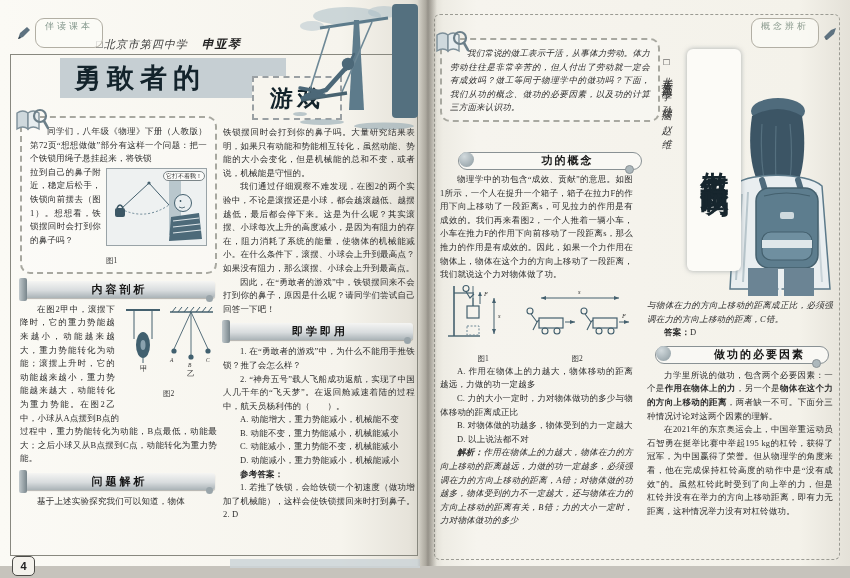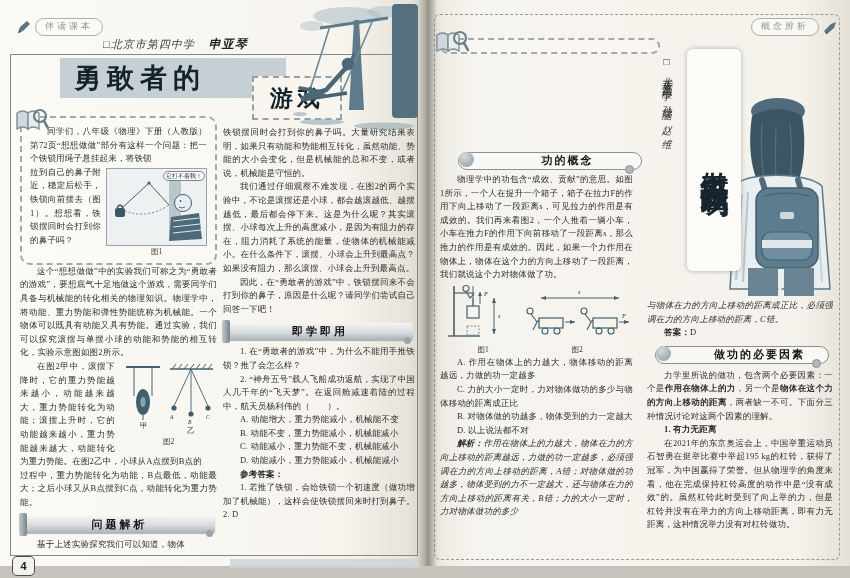--- a/index.html
+++ b/index.html
@@ -11,24 +11,24 @@
   .bottom-strip{position:absolute;left:0;top:566px;width:850px;height:12px;background:#c6c3bc;}
   .spine{position:absolute;left:417px;top:0;width:20px;height:566px;z-index:9;pointer-events:none;
          background:linear-gradient(90deg,rgba(80,75,65,0) 0%,rgba(80,75,65,.28) 42%,rgba(55,50,42,.42) 55%,rgba(80,75,65,0) 100%);}
   
   .t{font-size:8.5px;line-height:13.6px;text-align:justify;letter-spacing:.2px;margin:0;}
   .ind{text-indent:17px;}
   .kai{font-style:italic;}
   .b{font-weight:bold;}
   
   .tagrow{position:absolute;display:flex;align-items:center;gap:4px;z-index:6;}
-  .tagbox{border:1.5px solid #b2afa4;border-radius:9px;padding:1px 9px 2px;font-size:9px;letter-spacing:3px;color:#81958a;background:rgba(252,252,247,.65);font-family:"Liberation Sans",sans-serif;}
+  .tagbox{border:1.5px solid #b2afa4;border-radius:9px;padding:1px 9px 14px;font-size:9px;letter-spacing:3px;color:#81958a;background:rgba(252,252,247,.65);font-family:"Liberation Sans",sans-serif;}
   
   .lframe{position:absolute;left:10px;top:54px;width:406px;height:500px;border:1px solid #88887f;z-index:1;}
-  .byline-l{position:absolute;left:103px;top:36px;z-index:3;font-style:italic;font-size:11px;color:#3a3a3a;letter-spacing:1px;}
+  .byline-l{position:absolute;left:96px;top:36px;z-index:3;font-style:italic;font-size:11px;color:#3a3a3a;letter-spacing:1px;}
   .byline-l .auth{font-weight:bold;font-style:italic;margin-left:14px;font-size:12px;color:#222;}
   .title-main{position:absolute;left:60px;top:58px;width:212px;height:40px;background:#c6cfd3;z-index:2;
               display:flex;align-items:center;padding-left:14px;
               font:bold 27px "Liberation Sans",sans-serif;letter-spacing:6px;color:#13232b;}
   .title-sub{position:absolute;left:252px;top:76px;width:86px;height:40px;background:#f7f5ee;border:2px dashed #9aa0a3;z-index:3;
              display:flex;align-items:center;justify-content:center;
              font:bold 23px "Liberation Sans",sans-serif;letter-spacing:4px;color:#13232b;}
   .swing-art{position:absolute;left:292px;top:4px;z-index:4;}
   
   .colL1{position:absolute;left:20px;top:116px;width:197px;z-index:3;}
@@ -47,21 +47,21 @@
   .hbar .htxt{display:block;text-align:center;font:bold 11px/17px "Liberation Sans",sans-serif;letter-spacing:3px;color:#161616;}
   
   .hpill{position:relative;height:16px;margin:6px 4px 5px 8px;border:1px solid #899194;border-radius:9px;background:#f9f8f4;}
   .hpill::before{content:"";position:absolute;left:0;top:-1px;width:15px;height:15px;border-radius:50%;
         background:radial-gradient(circle at 35% 30%,#d2dadd,#8b999f);}
   .hpill::after{content:"";position:absolute;right:7px;bottom:-5px;width:7px;height:7px;border-radius:50%;background:#adb8bc;border:1px solid #8a9296;}
   .hpill .htxt{display:block;text-align:center;font:bold 11px/15px "Liberation Sans",sans-serif;letter-spacing:2px;color:#161616;padding-left:35px;}
   
   .fig1wrap{float:right;width:101px;margin:2px 0 2px 5px;}
   .figframe{position:relative;border:1px solid #99a3a7;background:#eef1f1;}
-  .figcap{text-align:center;font-size:7.5px;line-height:9px;margin-top:1px;color:#333;}
+  .figcap{font-size:7.5px;line-height:9px;margin-top:10px;color:#333;}
   .bubble{position:absolute;top:2px;right:1px;border:1px solid #7c8689;border-radius:7px;background:#fbfbf9;
           font-size:6px;line-height:8px;padding:0 2px;letter-spacing:0;}
   .fig2wrap{float:right;width:97px;margin:2px 0 1px 5px;text-align:center;}
   .figrow{display:flex;align-items:flex-end;justify-content:space-between;margin:2px 2px 2px 6px;}
   .figcol{text-align:center;}
   
   .rframe{position:absolute;left:8px;top:14px;width:404px;height:544px;border:1.5px dashed #9b9b93;border-radius:6px;z-index:1;}
   .vbyline{position:absolute;left:233px;top:56px;display:flex;flex-direction:column;align-items:center;gap:13px;z-index:3;}
   .vbyline span{writing-mode:vertical-rl;font-size:10px;letter-spacing:2px;color:#333;font-style:italic;}
   .vtitle{position:absolute;left:261px;top:49px;width:54px;height:222px;background:#fcfbf7;border-radius:6px;z-index:4;
@@ -147,22 +147,24 @@
               </svg>
               <span class="bubble">它打不着我！</span>
             </div>
             <div class="figcap">图1</div>
           </div>
           <p class="t">拉到自己的鼻子附近，稳定后松手，铁锁向前摆去（图1）。想想看，铁锁摆回时会打到你的鼻子吗？</p>
           <div style="clear:both;"></div>
         </div>
       </div>
 
-
-      <p class="t ind">这个“想想做做”中的实验我们可称之为“勇敢者的游戏”，要想底气十足地做这个游戏，需要同学们具备与机械能的转化相关的物理知识。物理学中，将动能、重力势能和弹性势能统称为机械能。一个物体可以既具有动能又具有势能。通过实验，我们可以探究滚摆与单摆小球的动能和势能的相互转化，实验示意图如图2所示。</p>
+      <div class="hbar">
+        <span class="htxt">内容剖析</span>
+      </div>
+
 
       <div>
         <div class="fig2wrap">
           <svg width="95" height="74" viewBox="0 0 95 74">
             <line x1="6" y1="5" x2="40" y2="5" stroke="#44606e" stroke-width="2"></line>
             <line x1="14" y1="5" x2="14" y2="34" stroke="#44606e" stroke-width="1"></line>
             <line x1="32" y1="5" x2="32" y2="34" stroke="#44606e" stroke-width="1"></line>
             <ellipse cx="23" cy="40" rx="7" ry="13" fill="#41606f"></ellipse>
             <ellipse cx="23" cy="40" rx="2.5" ry="5" fill="#8aa2ae"></ellipse>
             <line x1="23" y1="53" x2="23" y2="58" stroke="#44606e" stroke-width="1"></line>
@@ -230,20 +232,21 @@
       </svg>
     </div>
 
     <div class="dashbox" style="position:absolute;left:14px;top:38px;width:200px;z-index:3;">
       <svg class="corner-icon" width="34" height="26" viewBox="0 0 34 26">
         <path d="M2,6 Q8,2 13,6 L13,22 Q8,18 2,22 Z" fill="#cfd9dd" stroke="#7d8f99" stroke-width="1.4"></path>
         <path d="M13,6 Q18,2 24,6 L24,22 Q18,18 13,22 Z" fill="#e7edef" stroke="#7d8f99" stroke-width="1.4"></path>
         <circle cx="25" cy="9" r="6" fill="none" stroke="#6c7f89" stroke-width="2.2"></circle>
         <line x1="29" y1="14" x2="33" y2="21" stroke="#6c7f89" stroke-width="2.6" stroke-linecap="round"></line>
       </svg>
+      <p class="t ind kai">我们常说的做工表示干活，从事体力劳动。体力劳动往往是非常辛苦的，但人付出了劳动就一定会有成效吗？做工等同于物理学中的做功吗？下面，我们从功的概念、做功的必要因素，以及功的计算三方面来认识功。</p>
     </div>
 
     <div class="vbyline">
       <span>□北京市东直门中学</span>
       <span>孙靖涵</span>
       <span>赵　维</span>
     </div>
 
     <svg class="girl-art" width="125" height="212" viewBox="0 0 125 212">
       <ellipse cx="60" cy="27" rx="27" ry="13" fill="#4f6b7c"></ellipse>
@@ -332,20 +335,19 @@
 
     <div class="colR2">
       <p class="t kai">与物体在力的方向上移动的距离成正比，必须强调在力的方向上移动的距离，C错。</p>
       <p class="t ind"><span class="b">答案：</span><span>D</span></p>
 
       <div class="hpill">
         <span class="htxt">做功的必要因素</span>
       </div>
 
       <p class="t ind"><span>力学里所说的做功，包含两个必要因素：一个是</span><span class="b">作用在物体上的力</span><span>，另一个是</span><span class="b">物体在这个力的方向上移动的距离</span><span>，两者缺一不可。下面分三种情况讨论对这两个因素的理解。</span></p>
-      <p class="t ind b">1. 有力无距离</p>
       <p class="t ind">在2021年的东京奥运会上，中国举重运动员石智勇在挺举比赛中举起195 kg的杠铃，获得了冠军，为中国赢得了荣誉。但从物理学的角度来看，他在完成保持杠铃高度的动作中是“没有成效”的。虽然杠铃此时受到了向上举的力，但是杠铃并没有在举力的方向上移动距离，即有力无距离，这种情况举力没有对杠铃做功。</p>
     </div>
   </div>
 
   <div class="spine"></div>
   <div class="bottom-strip"></div>
 </div>
 
 </body></html>

